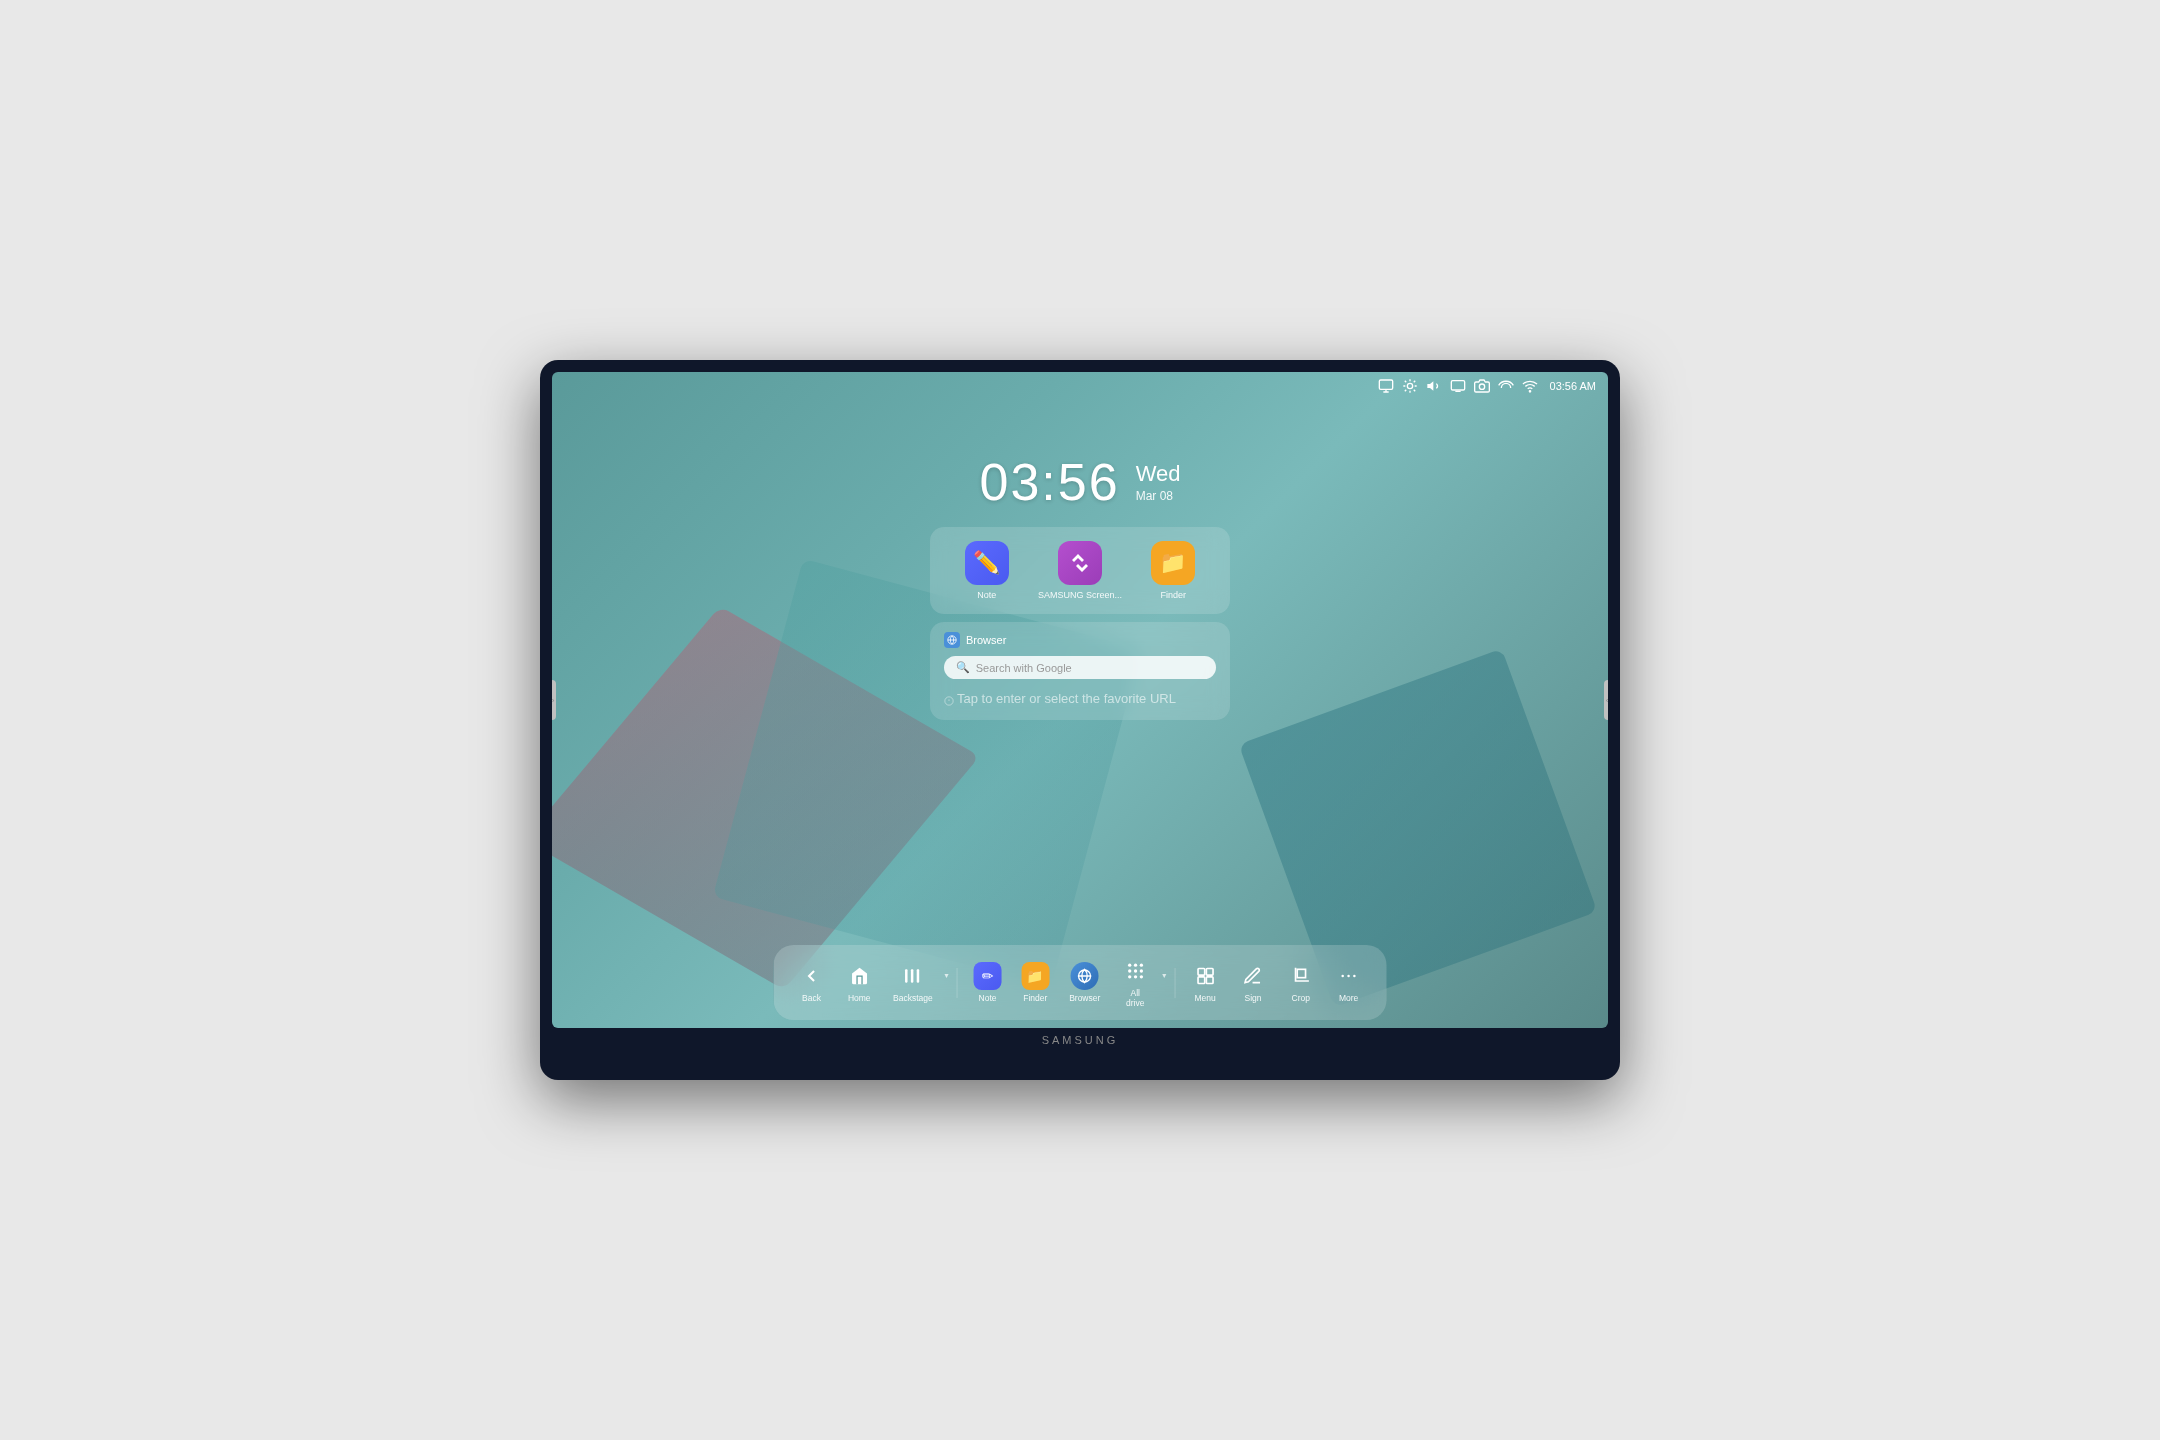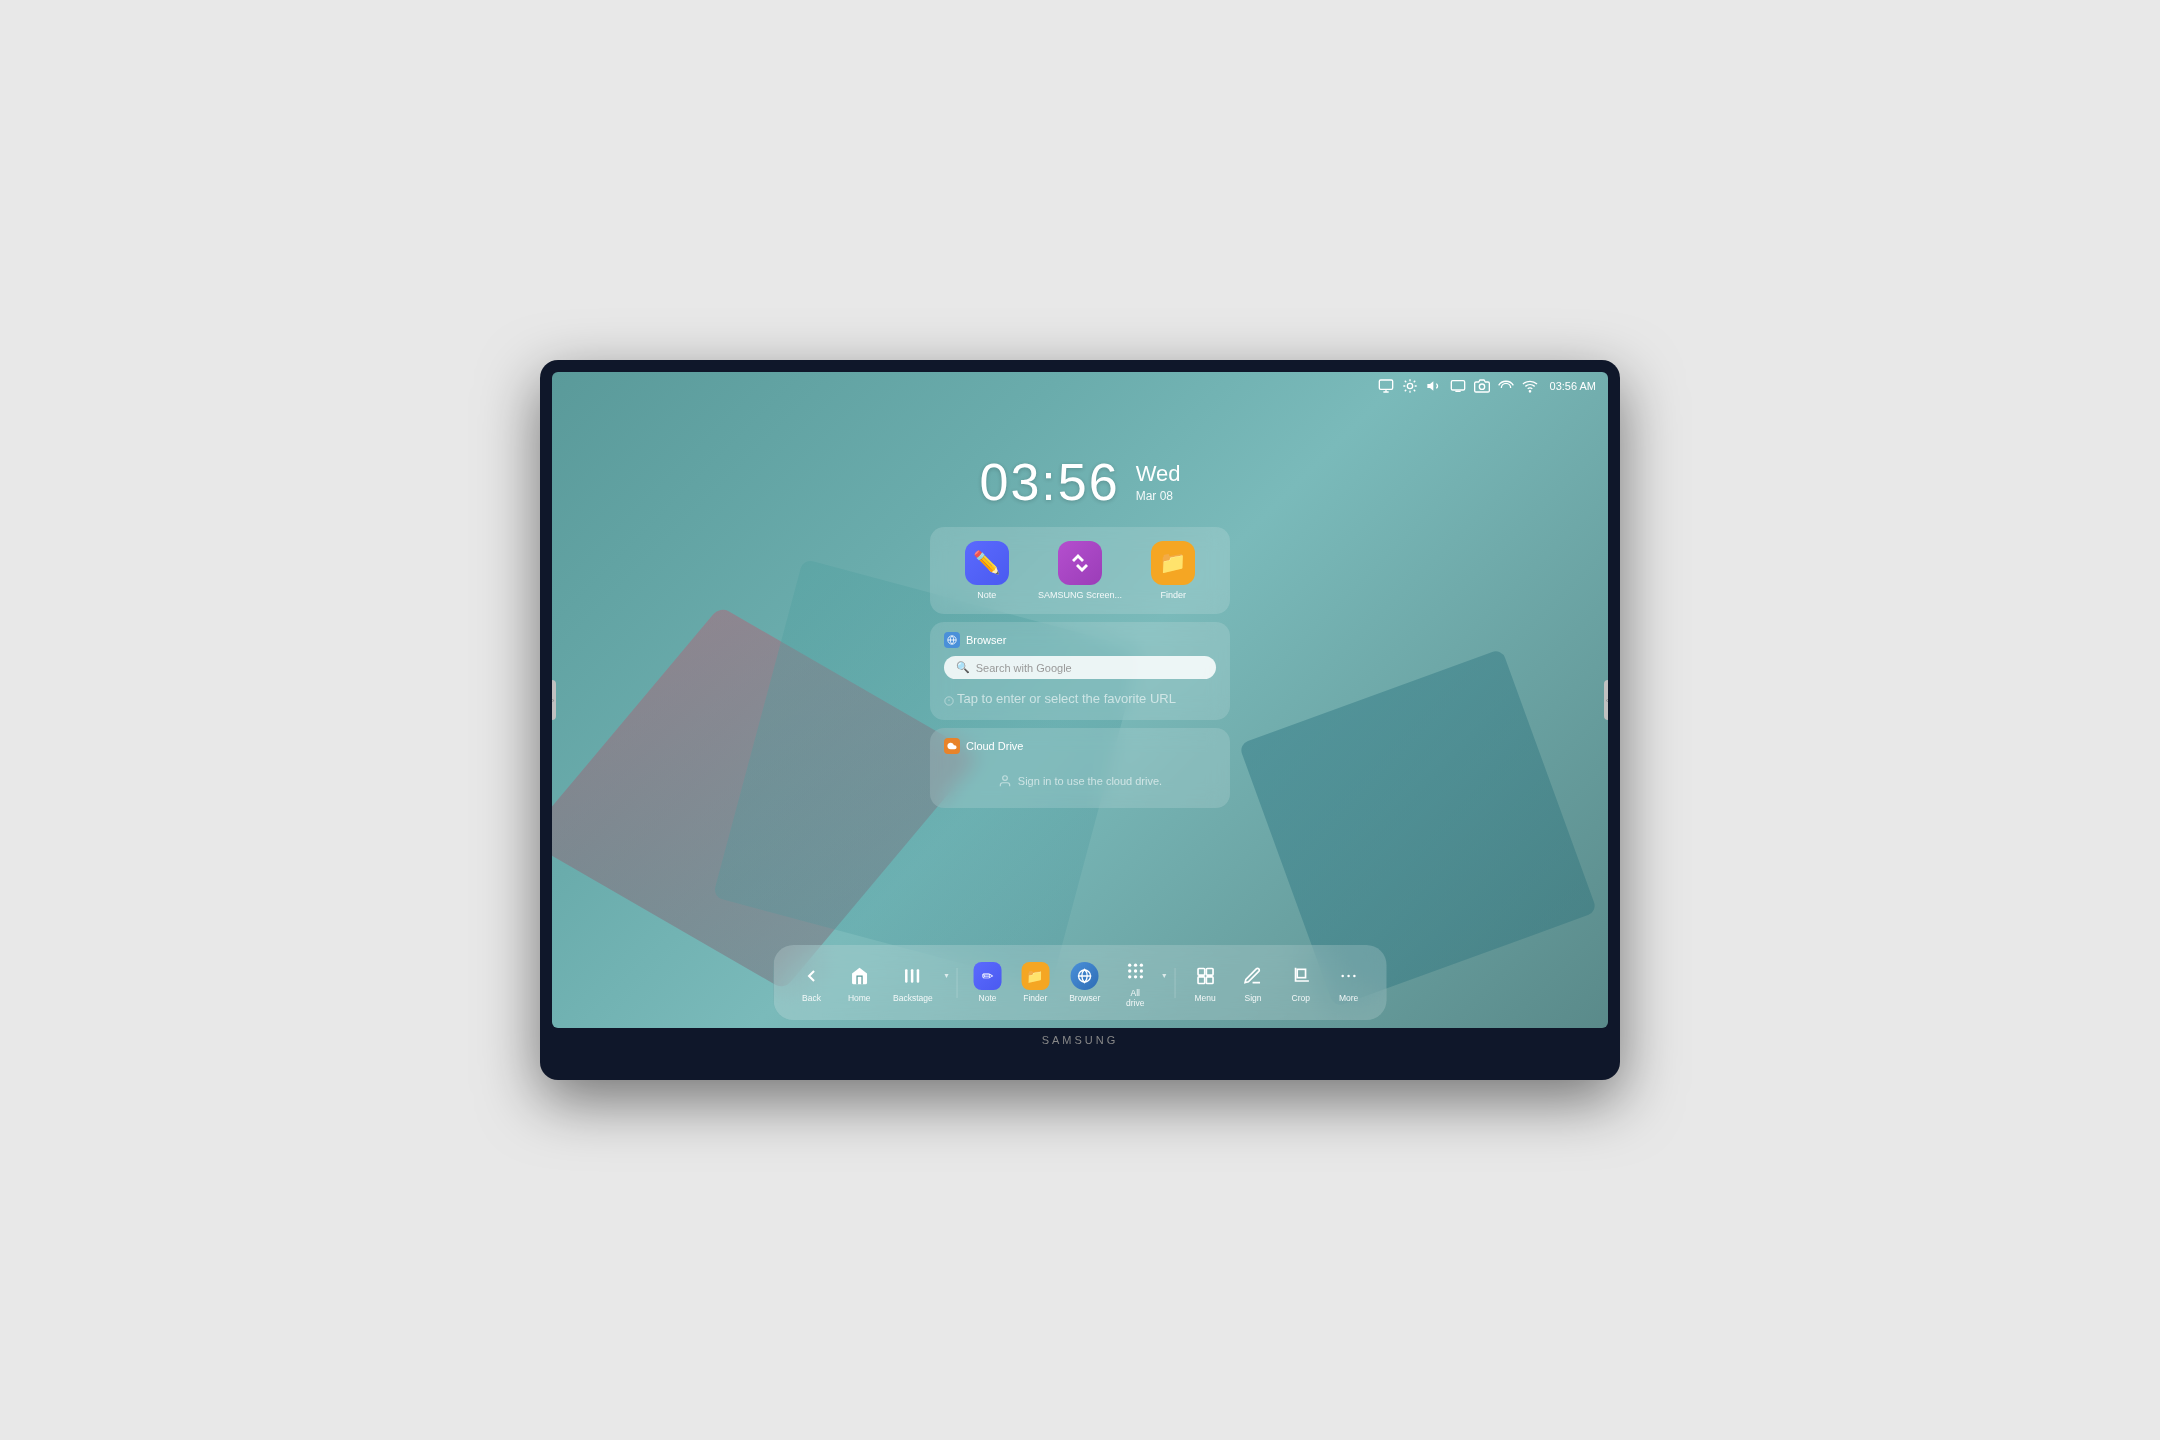--- a/index.html
+++ b/index.html
@@ -509,37 +509,20 @@
         <div class="favorites-hint">
           <svg width="10" height="10" viewBox="0 0 24 24" fill="none" stroke="rgba(255,255,255,0.5)" stroke-width="2">
               <circle cx="12" cy="12" r="10"></circle>
               <line x1="12" y1="8" x2="12" y2="12"></line>
               <line x1="12" y1="16" x2="12" y2="16"></line>
             </svg>
           <span>Tap to enter or select the favorite URL</span>
         </div>
       </div>
 
-      <div class="widget-cloud">
-        <div class="widget-header">
-          <div class="widget-header-icon" style="background:#e8832a;">
-            <svg width="10" height="10" viewBox="0 0 24 24" fill="white">
-                <path d="M18 10h-1.26A8 8 0 1 0 9 20h9a5 5 0 0 0 0-10z"></path>
-              </svg>
-          </div>
-          <span>Cloud Drive</span>
-        </div>
-        <div class="cloud-signin">
-          <svg width="14" height="14" viewBox="0 0 24 24" fill="none" stroke="rgba(255,255,255,0.5)" stroke-width="2">
-              <path d="M20 21v-2a4 4 0 0 0-4-4H8a4 4 0 0 0-4 4v2"></path>
-              <circle cx="12" cy="7" r="4"></circle>
-            </svg>
-          <span>Sign in to use the cloud drive.</span>
-        </div>
-      </div>
     </div>
 
     <div class="taskbar">
 
       <div class="taskbar-item">
         <div class="taskbar-icon">
           <svg width="20" height="20" viewBox="0 0 24 24" fill="none" stroke="white" stroke-width="2.5">
               <polyline points="15,18 9,12 15,6"></polyline>
             </svg>
         </div>

